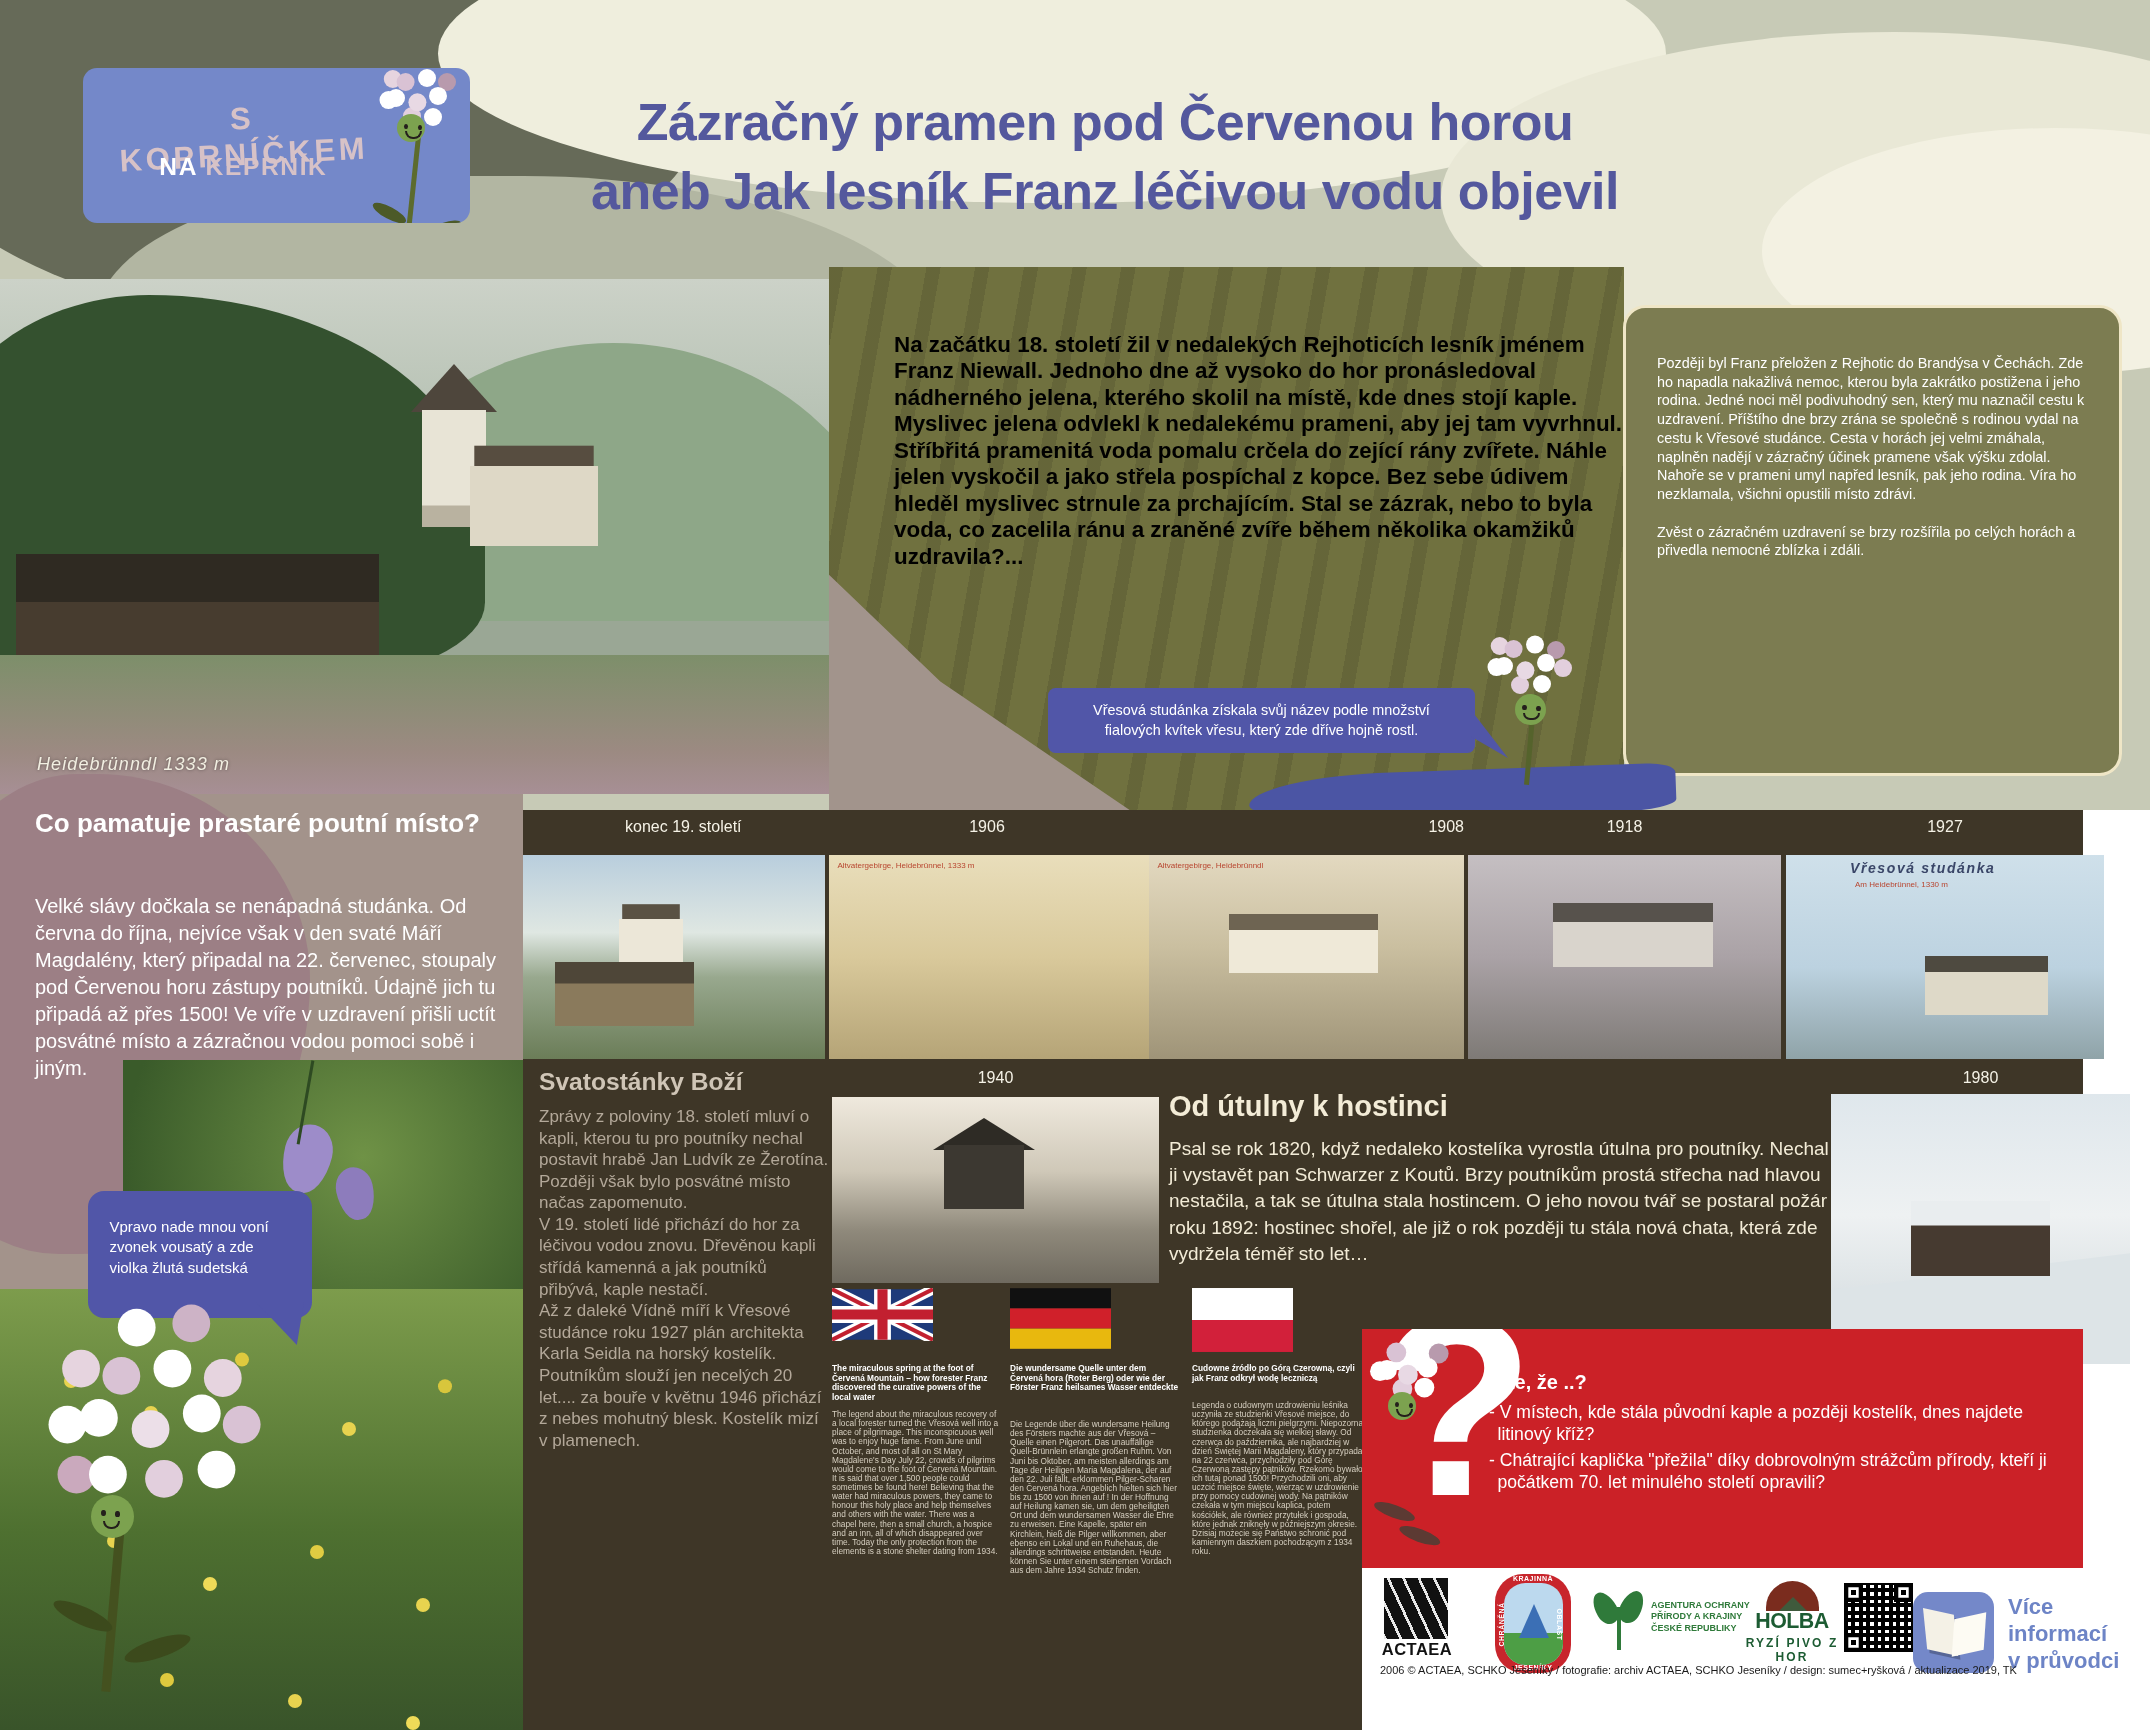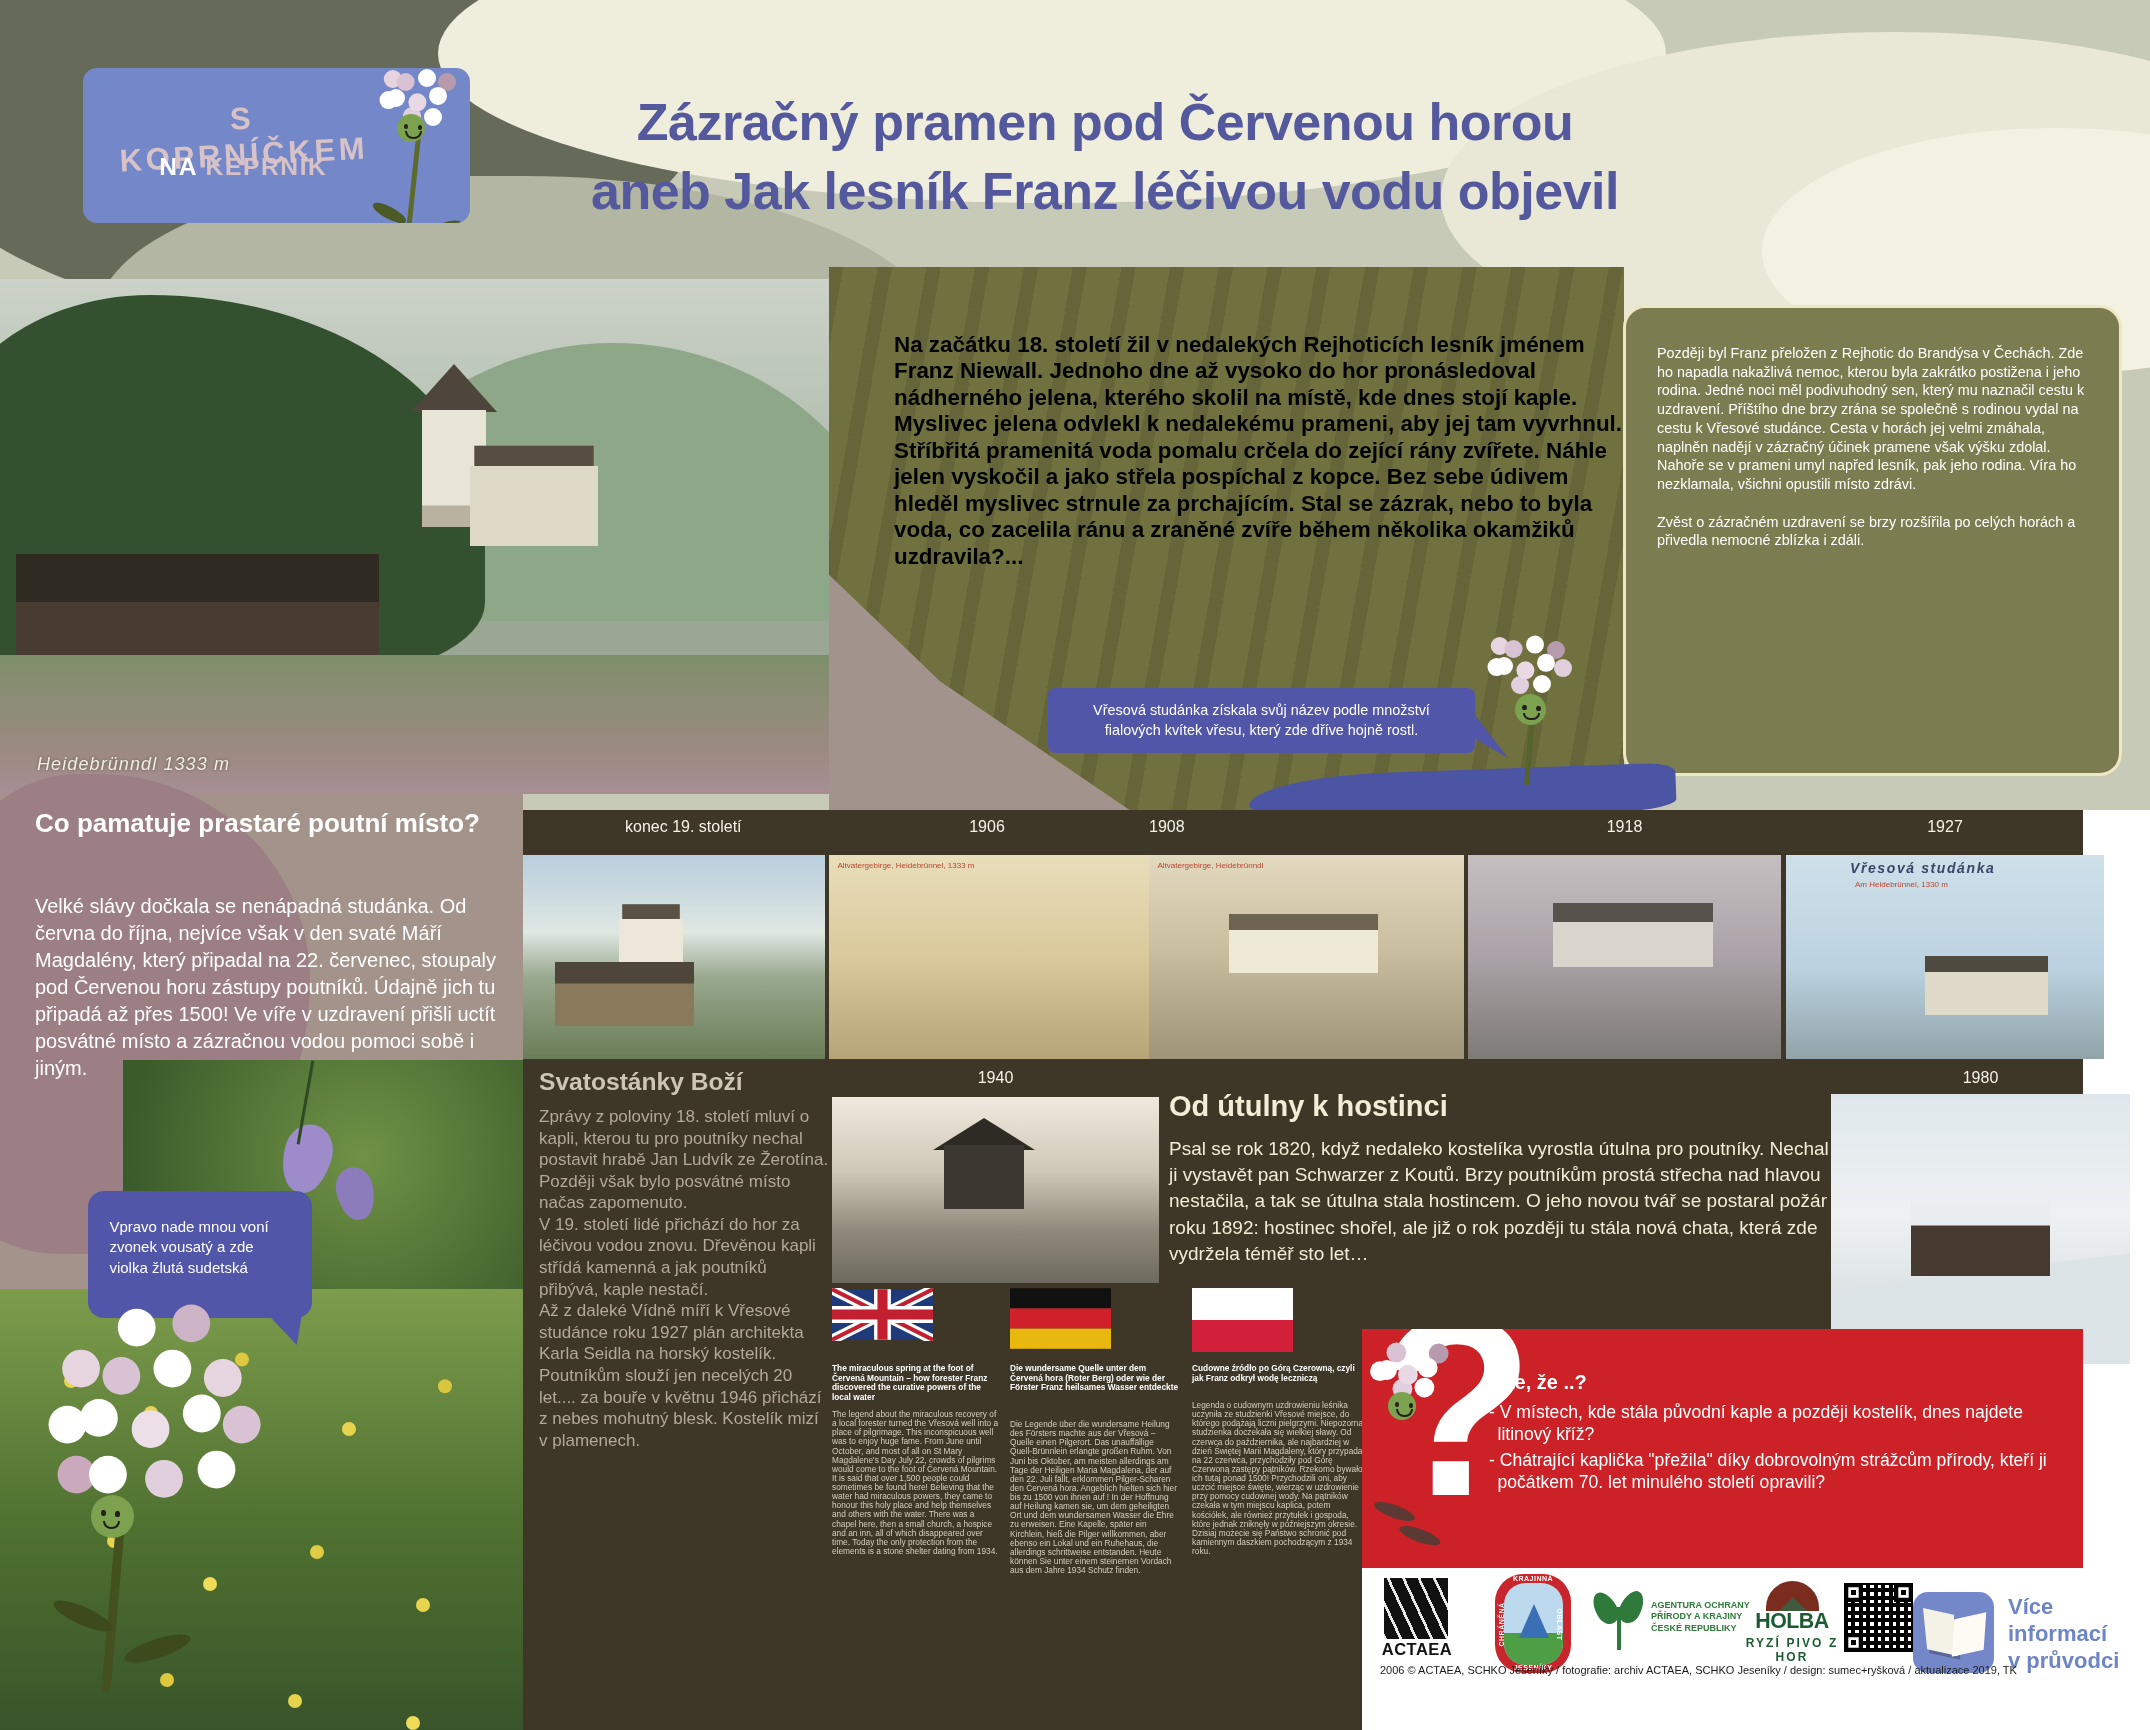--- a/index.html
+++ b/index.html
@@ -55,21 +55,21 @@
   .mp-caption{left:37px;top:475px;color:#f2efe2;font-size:18px;font-style:italic;letter-spacing:1.1px;
               text-shadow:0 0 3.2px rgba(0,0,0,.45);text-align:center;}
 
   
   .intro{left:894px;top:231px;width:721px;color:#101008;font-size:23.5px;font-weight:bold;line-height:1.25;}
   .story{left:894px;top:332px;width:737px;color:#000;font-size:22.4px;font-weight:bold;line-height:1.18;}
 
   
   .sidebar{left:1623px;top:305px;width:431px;height:409px;background:#7c7c51;border:3.2px solid #efe6c6;
            border-radius:22.4px;padding:28px 31px;color:#fff;font-size:14.4px;line-height:1.3;}
-  .sidebar p{margin:8px 0 19px 0;}
+  .sidebar p{margin:18px 0 19px 0;}
 
   
   .bubble-story{left:1048px;top:688px;width:427px;height:65px;background:#5156a8;border-radius:7.5px;
                 color:#fff;font-size:14.4px;line-height:1.32;text-align:center;display:flex;align-items:center;justify-content:center;padding:12px 32px;box-sizing:border-box;}
   .bubble-story-tail{left:1471px;top:710px;width:37px;height:48px;background:#5156a8;
                      clip-path:polygon(0 0,100% 100%,0 55%);}
   .swoosh{left:1249px;top:770px;width:427px;height:47px;background:#4b55a4;
           border-radius:100% 20% 40% 100%/180% 60% 70% 120%;transform:rotate(-2deg);}
   .heather-stem{left:1528px;top:694px;width:4.8px;height:91px;background:#55632c;transform:rotate(5deg);}
   .heather-dots{left:1495px;top:657px;}
@@ -272,21 +272,21 @@
   <div class="abs left-bubble-tail"></div>
 
   <div class="abs kop-stem"></div>
   <div class="abs kop-leaf-l"></div>
   <div class="abs kop-leaf-r"></div>
   <div class="abs dots kop-dots" style="box-shadow:24.6px 5.3px 0 #ecdfe8,49px -2.1px 0 #fff,10.7px -20px 0 #d9c2d4,35px -23.5px 0 #fff,59px -19px 0 #e6d4df,18px -43px 0 #fff,44px -45px 0 #cdb3c6,4.3px 27px 0 #fff,31px 29px 0 #e2cfdd,56px 24.6px 0 #fff,68px 3.2px 0 #d9c2d4,-15px 3.2px 0 #fff,-8.5px -23.5px 0 #e6d4df,-10.7px 27px 0 #caa9bd;"></div>
   <div class="abs face kop-face"></div>
 
   <div class="abs tl-label" style="left:625px;">konec 19. století</div>
   <div class="abs tl-label" style="left:829px;width:316px;text-align:center;">1906</div>
-  <div class="abs tl-label" style="left:1149px;width:315px;text-align:left;">1908</div>
+  <div class="abs tl-label" style="left:1149px;width:315px;text-align:right;">1908</div>
   <div class="abs tl-label" style="left:1468px;width:313px;text-align:center;">1918</div>
   <div class="abs tl-label" style="left:1786px;width:318px;text-align:center;">1927</div>
 
   <div class="abs tl-photo tlp1">
     <div class="b1"></div>
     <div class="b2"></div>
   </div>
   <div class="abs tl-photo tlp2">
     <div class="tl-cap">Altvatergebirge, Heidebrünnel, 1333 m</div>
   </div>

